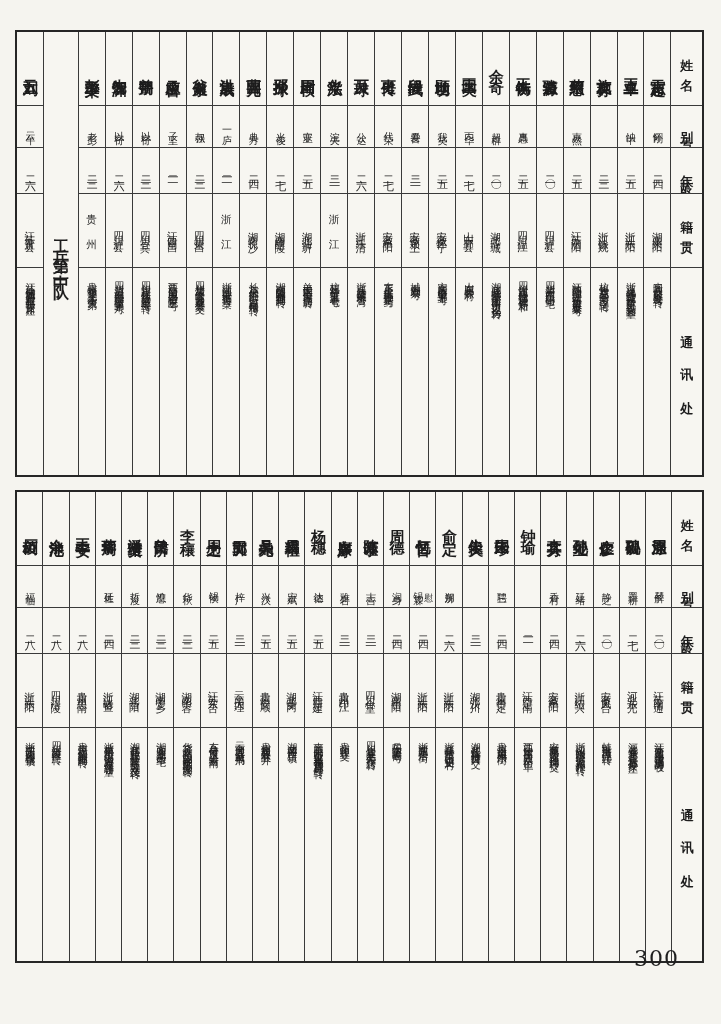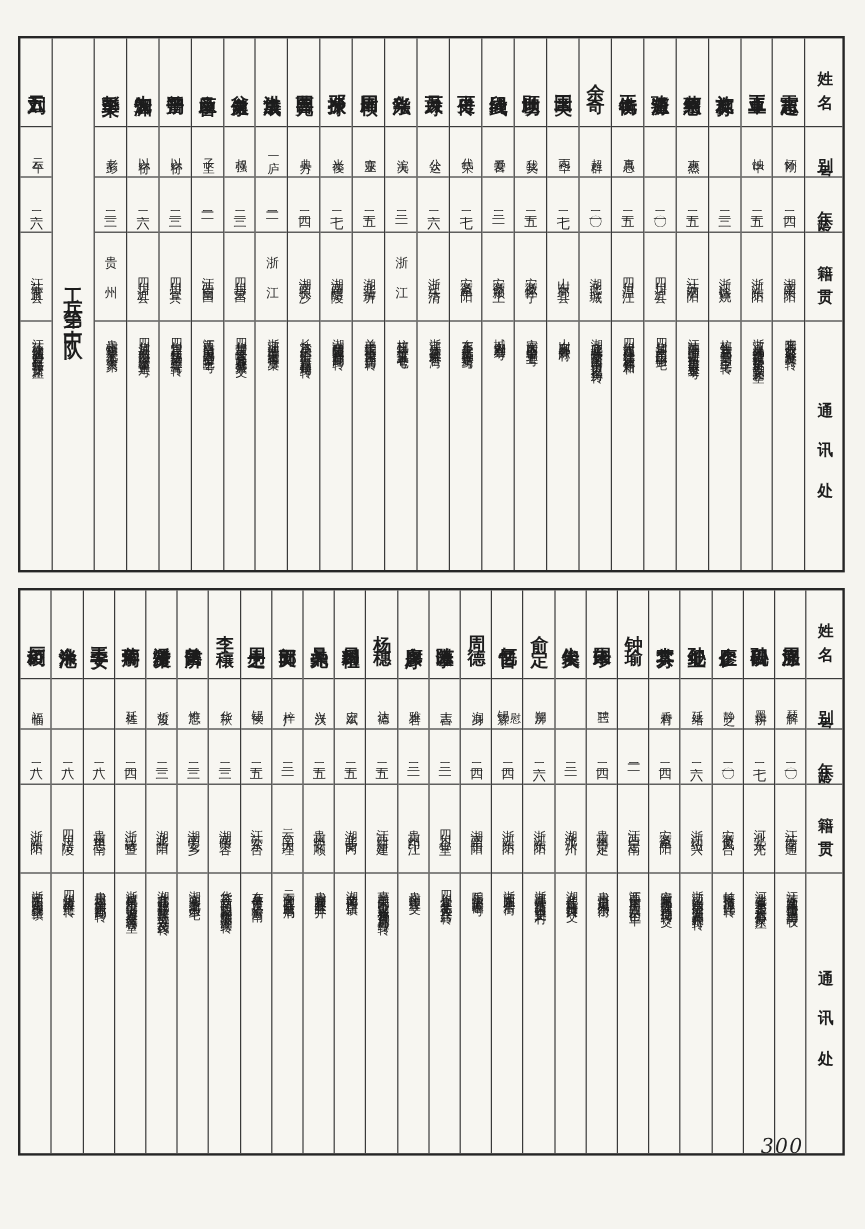--- a/index.html
+++ b/index.html
@@ -70,24 +70,23 @@
 
   .hspan{font-size:13px;font-weight:700;}
   .hs-big{letter-spacing:1.5em;}
   .hs-small{letter-spacing:0.45em;}
   .hs-addr{letter-spacing:2.6em;}
 
   .page-number{
     position:absolute;
     left:634px;
     top:946px;
-    font-size:17px;
+    font-size:22px;
     letter-spacing:1px;
     color:#1f1f1f;
-    font-style:italic;
   }
 </style>
 </head>
 <body>
 
 <div class="rtable rtable-top">
   <div class="col hcol">
     <div class="cell c-name">
         <span class="vtxt hspan hs-big">姓名</span>
       </div>

